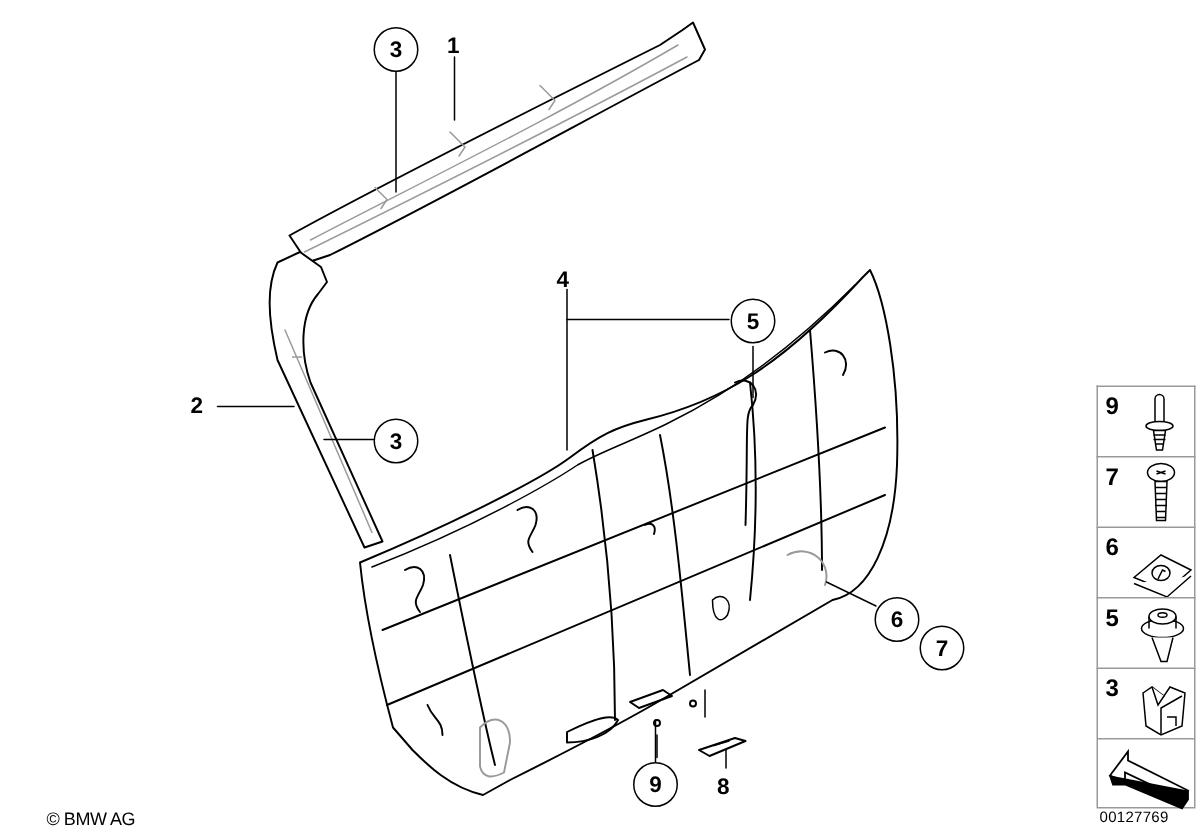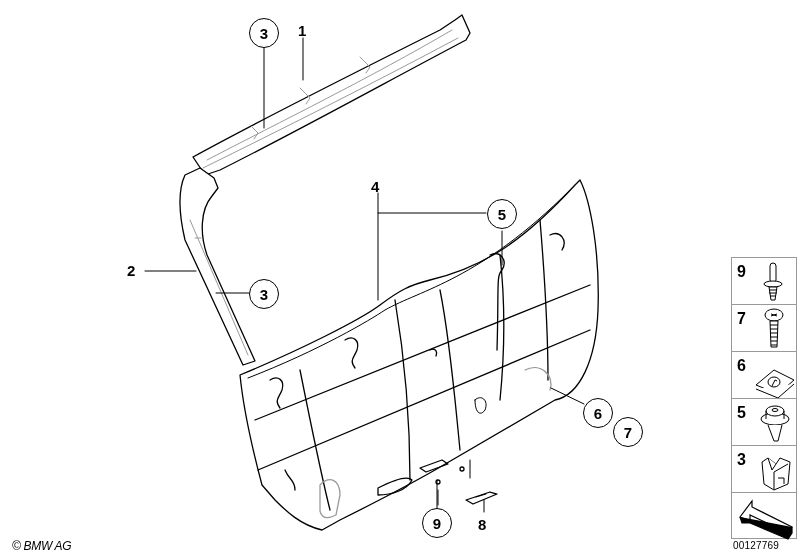--- a/index.html
+++ b/index.html
@@ -5,21 +5,21 @@
   html,body{margin:0;padding:0;background:#fff;}
   body{width:799px;height:559px;position:relative;overflow:hidden;font-family:"Liberation Sans",sans-serif;color:#000;}
   #diagram{position:absolute;left:0;top:0;width:799px;height:559px;}
   .callout{position:absolute;font-weight:bold;font-size:15px;line-height:1;text-align:center;}
   .circle{position:absolute;width:30px;height:30px;border:1.3px solid #000;border-radius:50%;box-sizing:border-box;display:flex;align-items:center;justify-content:center;font-weight:bold;font-size:15px;background:#fff;}
   .legend{position:absolute;left:731px;top:257px;width:66px;}
   .legend-cell{position:relative;height:47px;border:1px solid #999;border-bottom:none;box-sizing:border-box;}
   .legend-cell:last-child{border-bottom:1px solid #999;}
   .legend-num{position:absolute;left:5px;top:5px;font-weight:bold;font-size:16px;}
   .legend-cell svg{position:absolute;left:0;top:0;}
-  .copyright{position:absolute;left:12px;top:539px;font-size:12px;letter-spacing:-0.3px;font-style:italic;}
+  .copyright{position:absolute;left:31px;top:539px;font-size:12px;letter-spacing:-0.3px;}
   .ref-number{position:absolute;left:733px;top:540px;font-size:10px;letter-spacing:0.2px;}
 </style>
 </head>
 <body>
 
 <svg id="diagram" viewBox="0 0 799 559" xmlns="http://www.w3.org/2000/svg">
   <g fill="none" stroke="#000" stroke-width="1.3" stroke-linejoin="round" stroke-linecap="round">
 
     <g>
       <path d="M193 157 C 260 120, 360 70, 440 30 L 455 20 L 462 15 L 470 33 L 466 40 C 390 80, 300 130, 220 170 L 205 175 Z" fill="#fff"></path>

